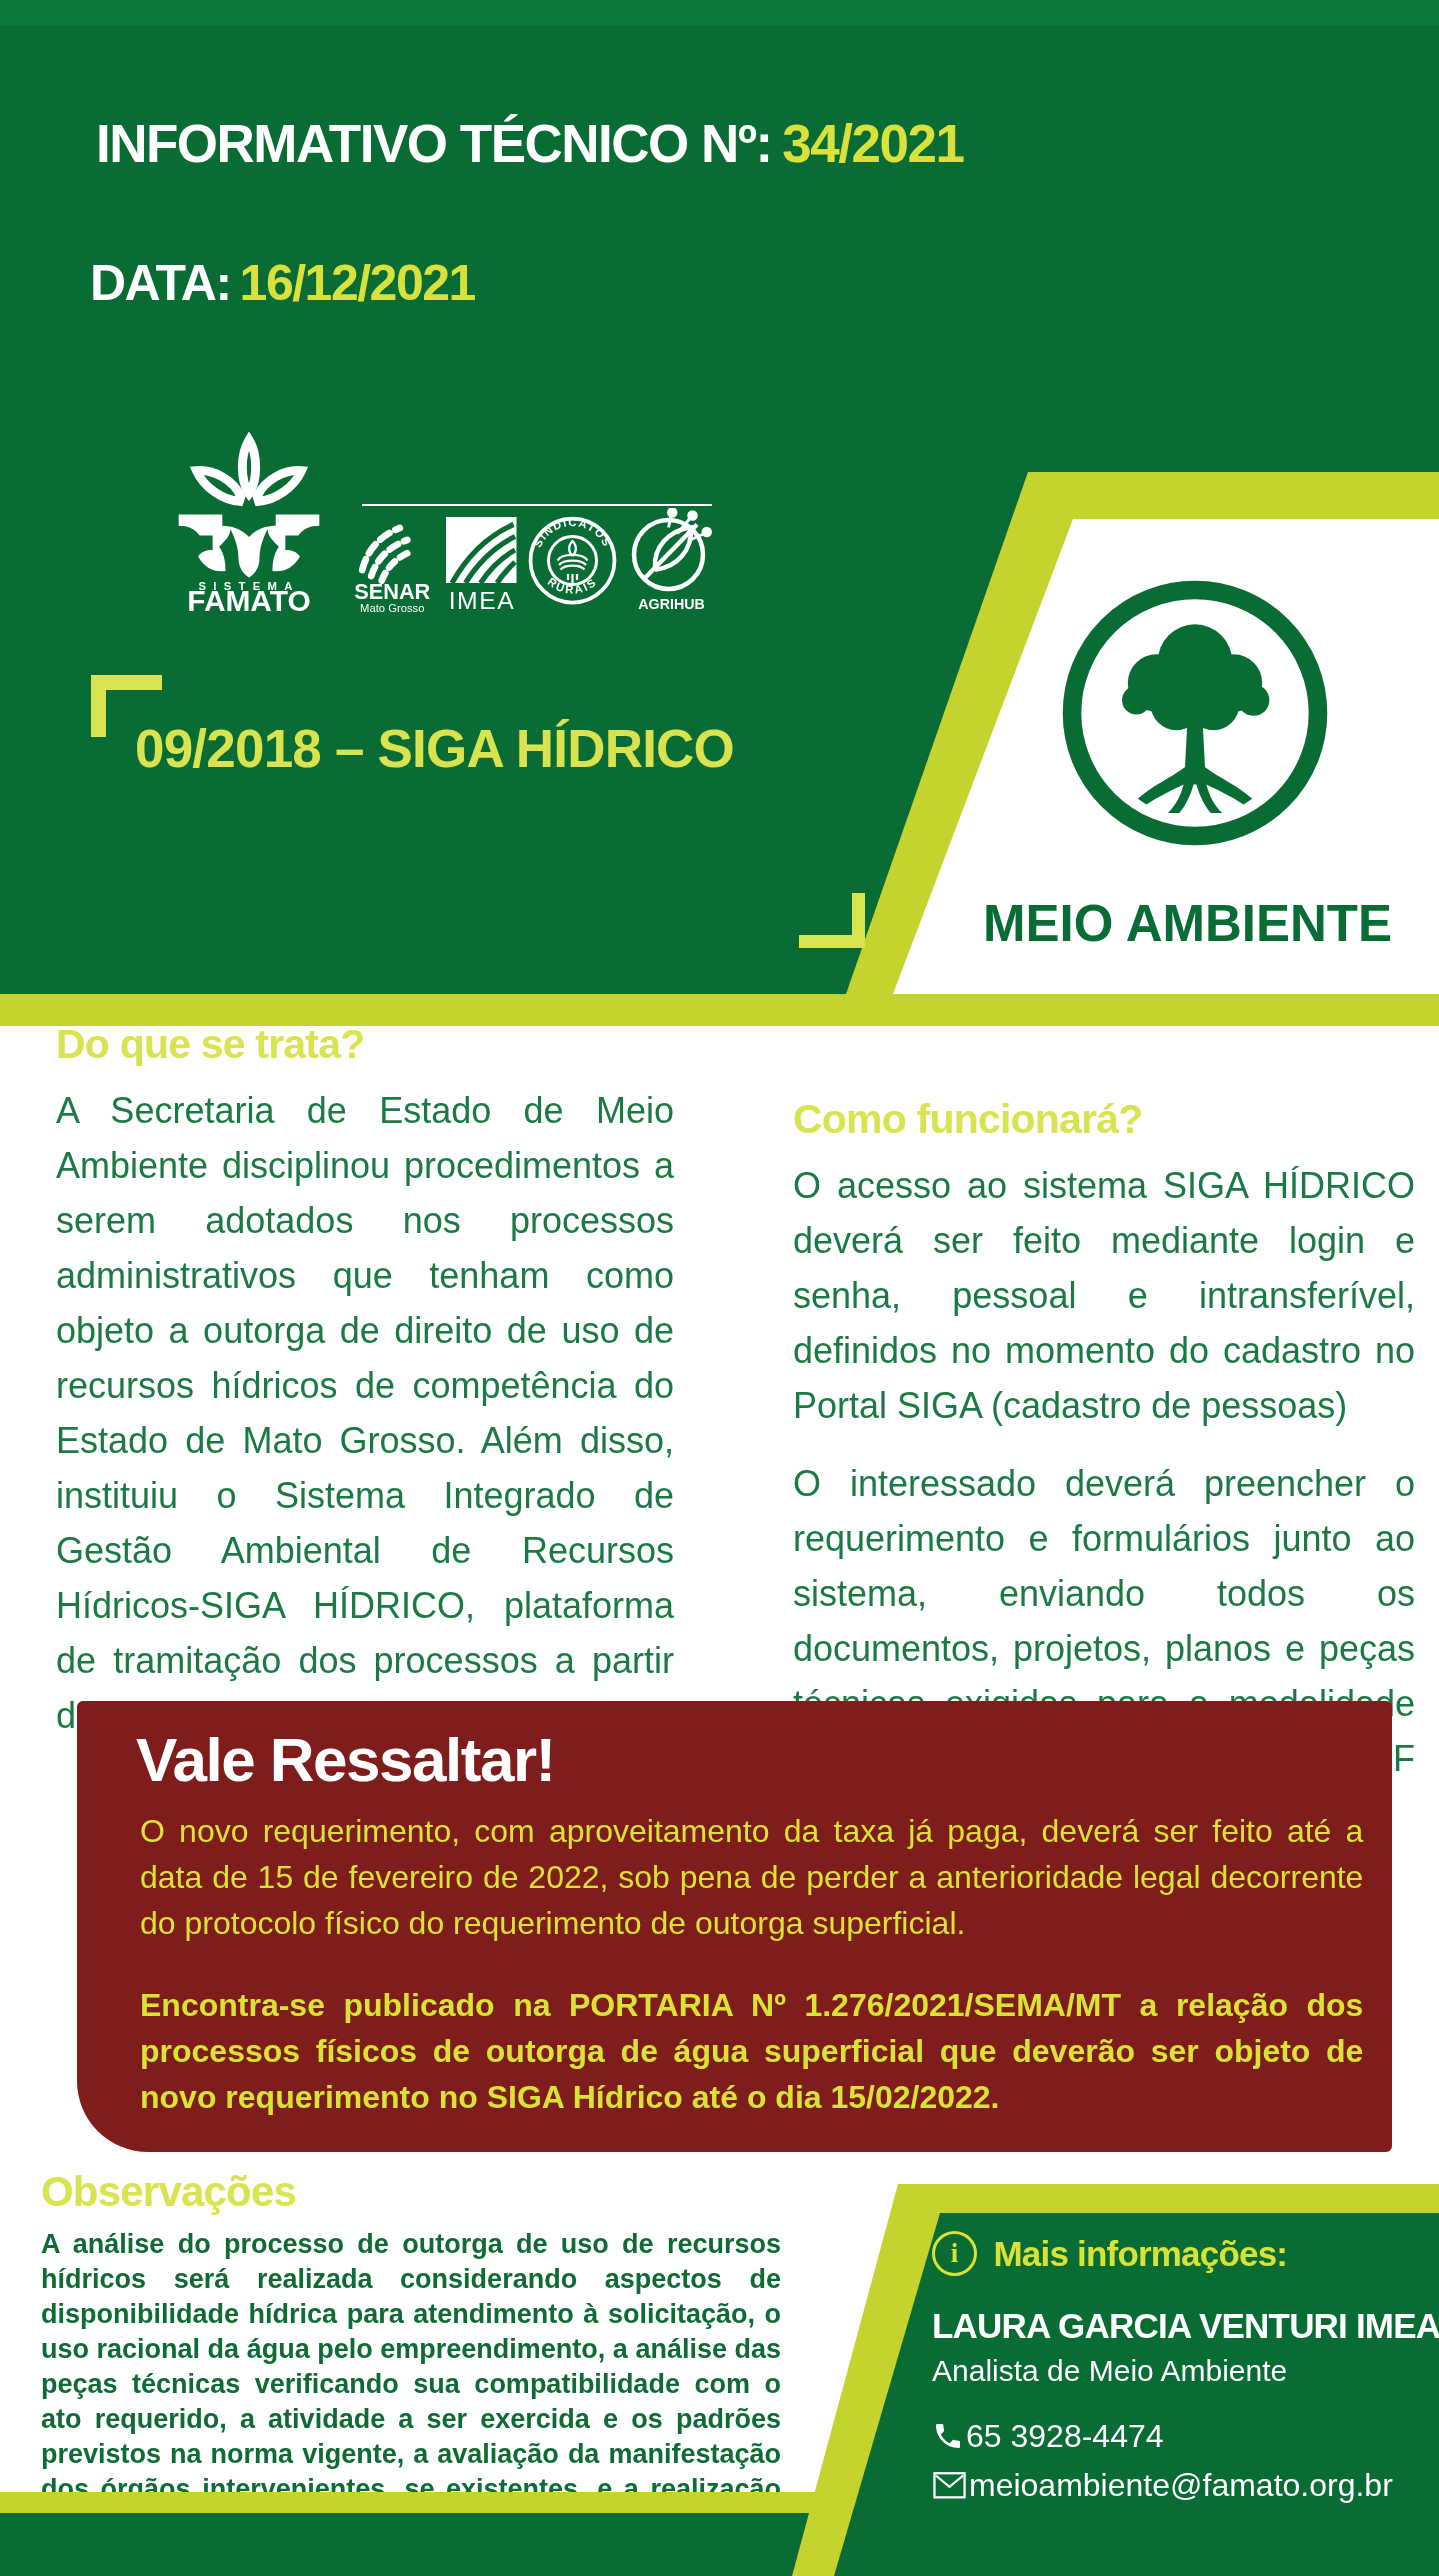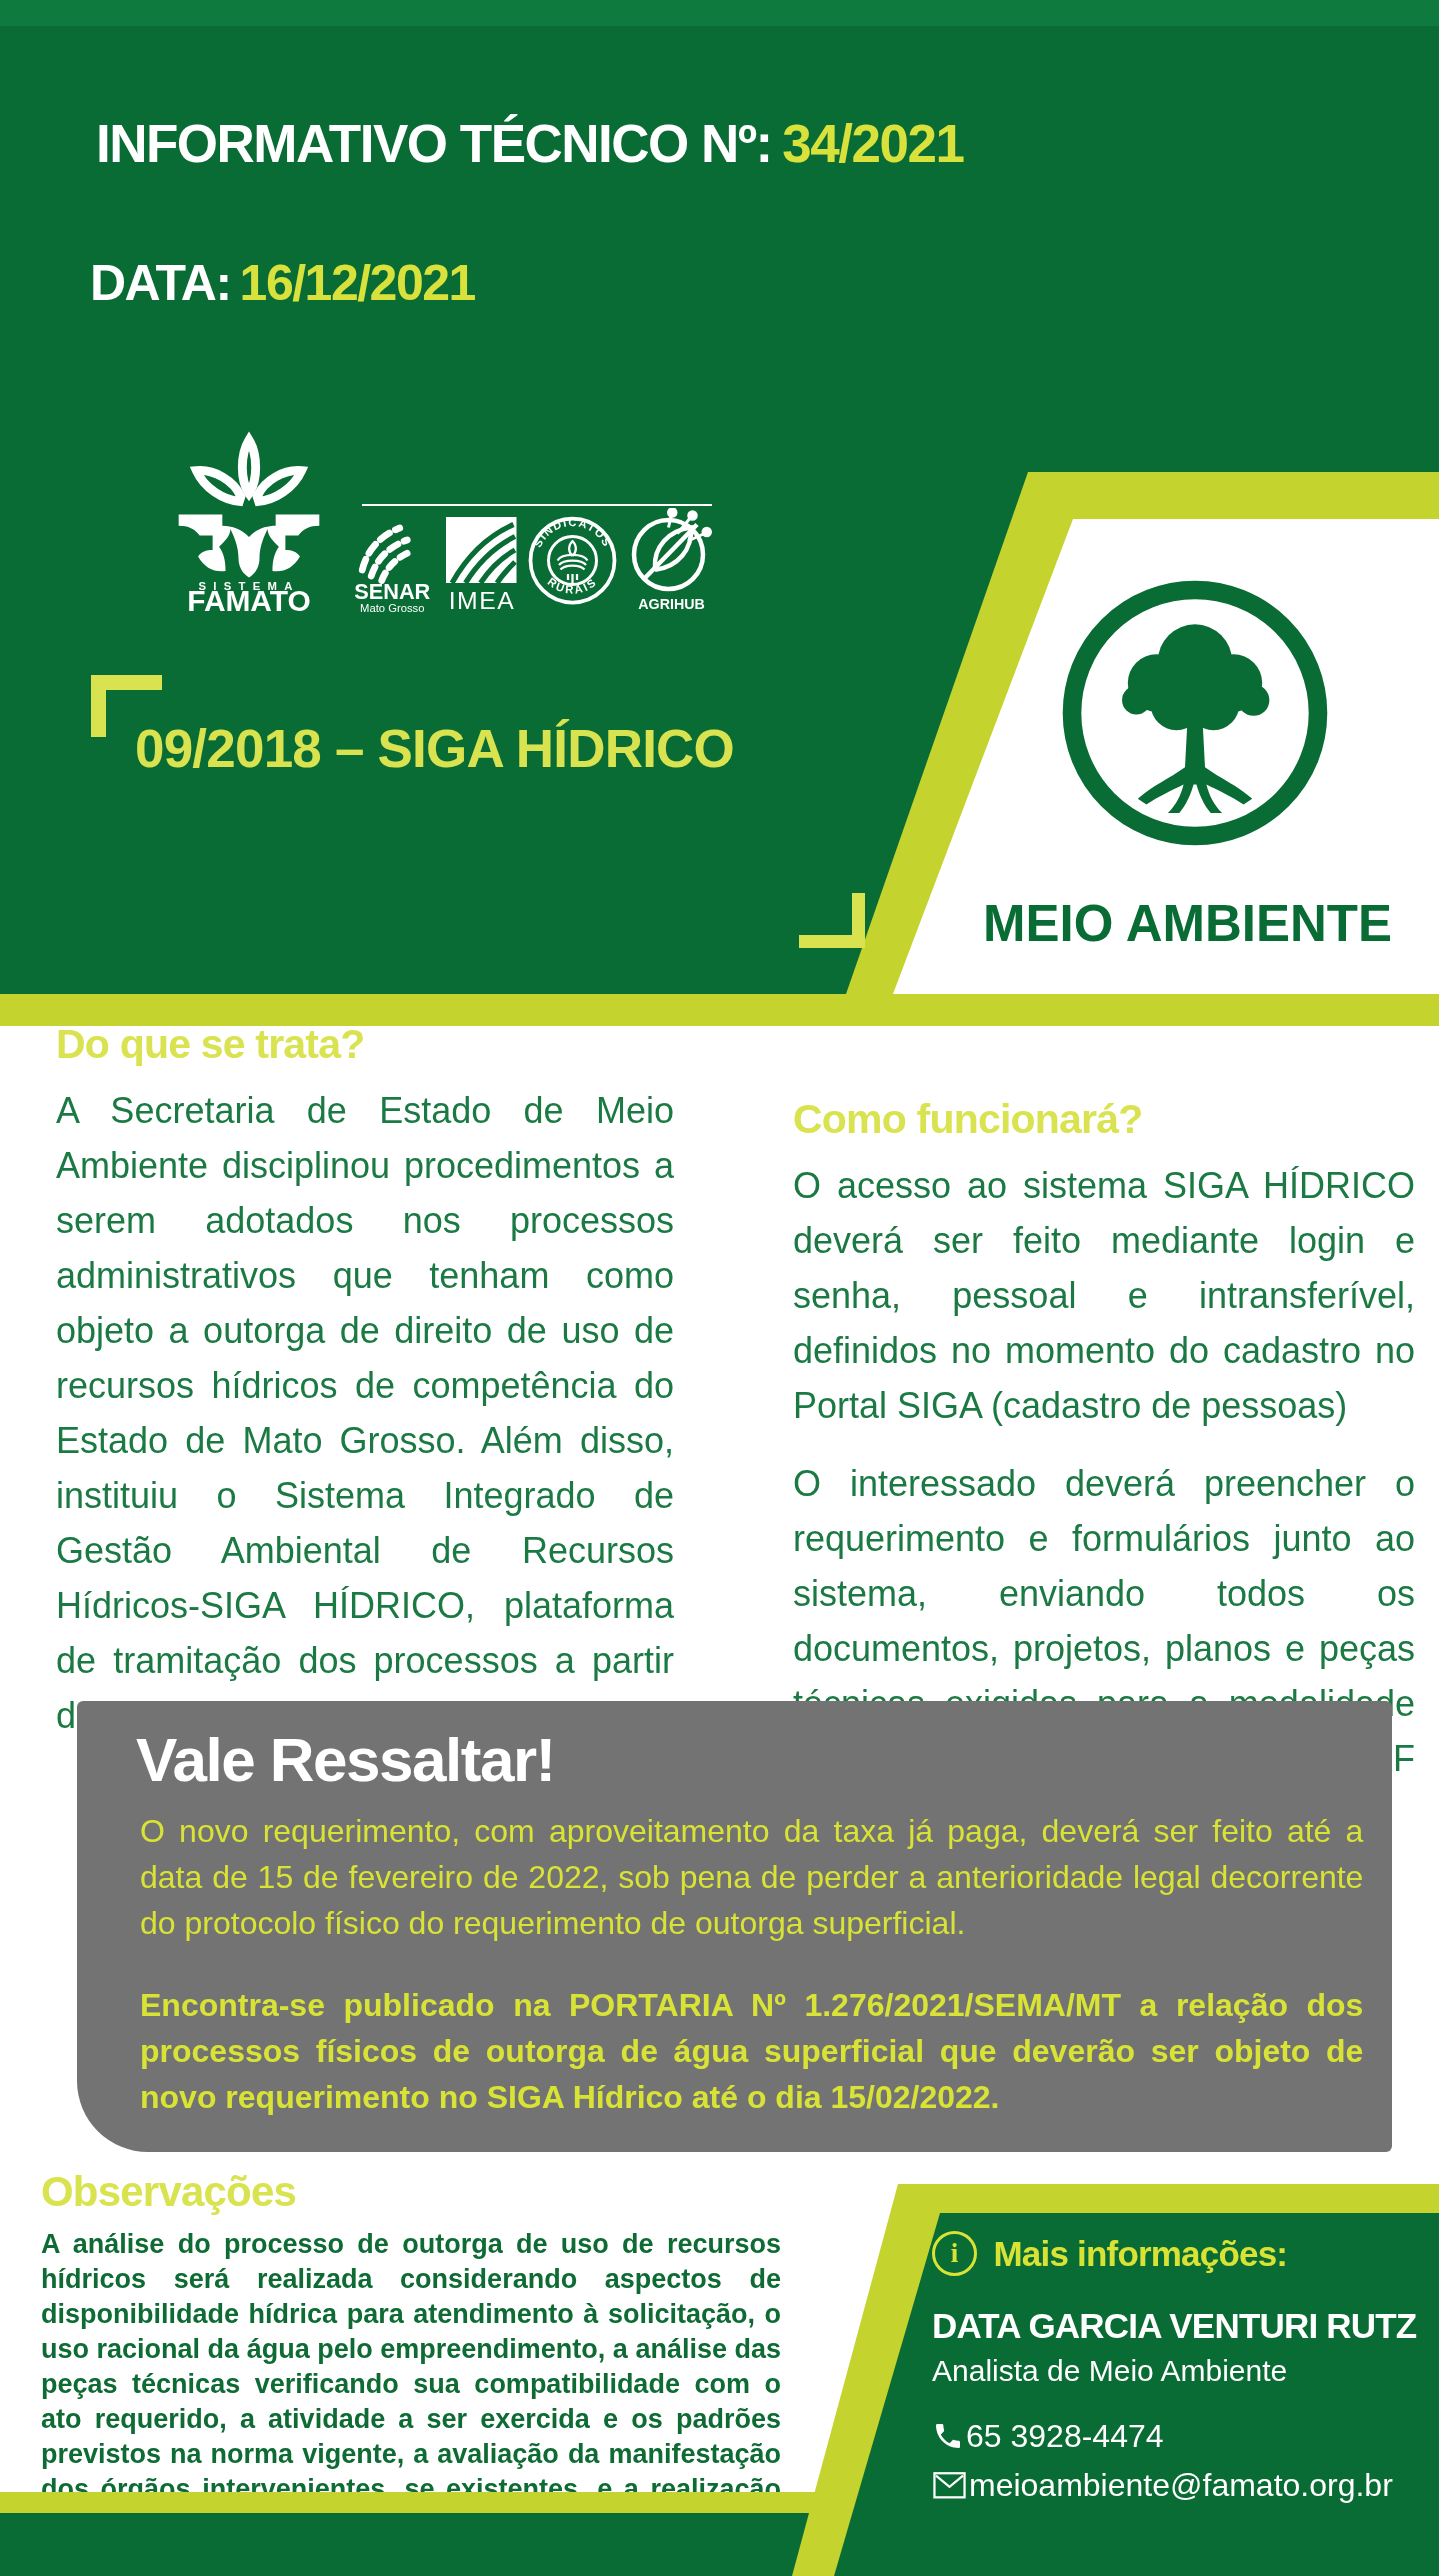--- a/index.html
+++ b/index.html
@@ -37,21 +37,21 @@
     font-weight:bold;font-size:51px;letter-spacing:0px;color:#0A6C35;}
 
   
   .col-heading{font-weight:bold;font-size:41px;letter-spacing:-0.8px;color:#D9E24F;margin:0 0 15px 0;}
   .col-body{font-size:36px;line-height:55px;color:#1B7A43;text-align:justify;margin:0;}
   .col-left{position:absolute;left:56px;top:1021px;width:618px;}
   .col-right{position:absolute;left:793px;top:1096px;width:622px;}
   .col-right .col-body + .col-body{margin-top:22.6px;}
 
   
-  .vale{position:absolute;left:77px;top:1701px;width:1315px;height:451px;background:#737373;
+  .vale{position:absolute;left:77px;top:1701px;width:1315px;height:451px;background:#7f1d1d;
     border-radius:6px 6px 6px 71px;}
   .vale h2{margin:22.6px 0 13.5px 59px;font-size:62px;font-weight:bold;letter-spacing:-1.5px;color:#ffffff;}
   .vale p{margin:0 28.6px 0 63px;font-size:32px;line-height:46px;color:#D9E335;text-align:justify;}
   .vale p.strong{margin-top:36px;font-weight:bold;}
 
   
   .obs{position:absolute;left:41px;top:2168px;width:740px;}
   .obs h2{margin:0 0 10.5px 0;font-size:42px;font-weight:bold;letter-spacing:-0.8px;color:#D9E24F;}
   .obs p{margin:0;font-size:27px;line-height:35px;font-weight:bold;color:#0E6B34;text-align:justify;}
 
@@ -220,21 +220,21 @@
 
   <div class="contact-yellow"></div>
   <div class="contact-green"></div>
   <div class="contact">
     <div class="contact-heading-row">
       <div class="info-icon">
           <span>i</span>
         </div>
       <div class="contact-heading">Mais informações:</div>
     </div>
-    <div class="contact-name">DATA GARCIA VENTURI RUTZ</div>
+    <div class="contact-name">LAURA GARCIA VENTURI IMEA</div>
     <div class="contact-role">Analista de Meio Ambiente</div>
     <div class="contact-row">
       <svg width="32" height="32" viewBox="0 0 24 24">
         <path fill="#ffffff" d="M6.62 10.79c1.44 2.83 3.76 5.14 6.59 6.59l2.2-2.21c.27-.27.67-.36 1.02-.24 1.12.37 2.33.57 3.57.57.55 0 1 .45 1 1V20c0 .55-.45 1-1 1-9.39 0-17-7.61-17-17 0-.55.45-1 1-1h3.5c.55 0 1 .45 1 1 0 1.25.2 2.45.57 3.57.11.35.03.74-.25 1.02l-2.2 2.2z"></path>
       </svg>
       <span class="txt">65 3928-4474</span>
     </div>
     <div class="contact-row email">
       <svg width="35" height="28.6" viewBox="0 0 46 38">
         <rect x="3" y="3" width="40" height="32" fill="none" stroke="#ffffff" stroke-width="3"></rect>

